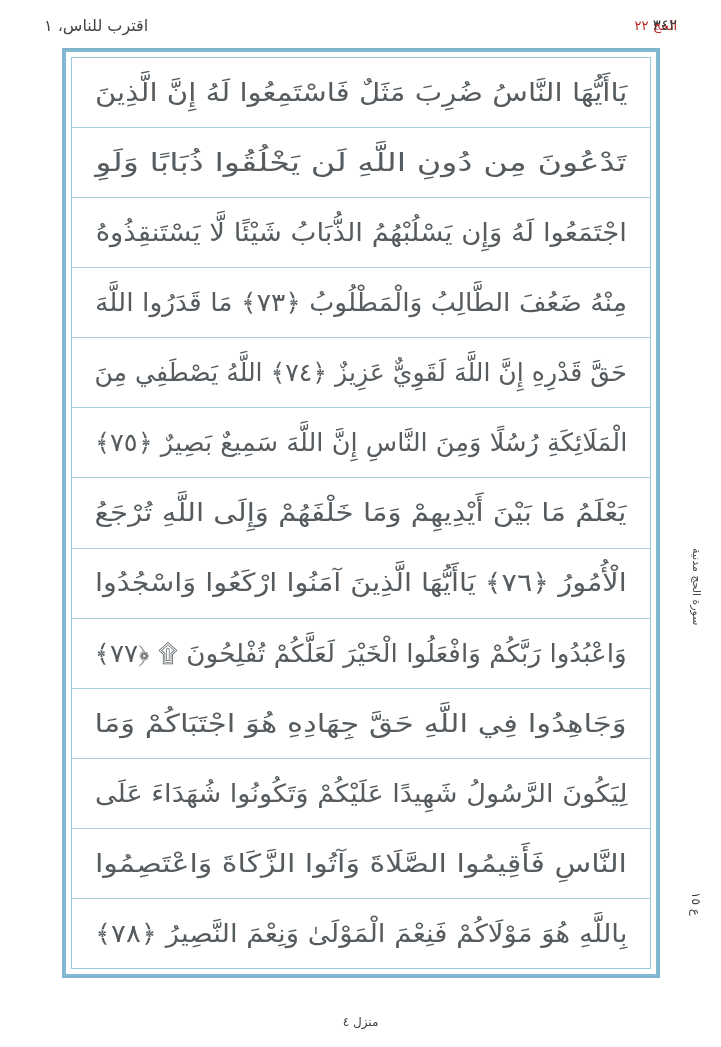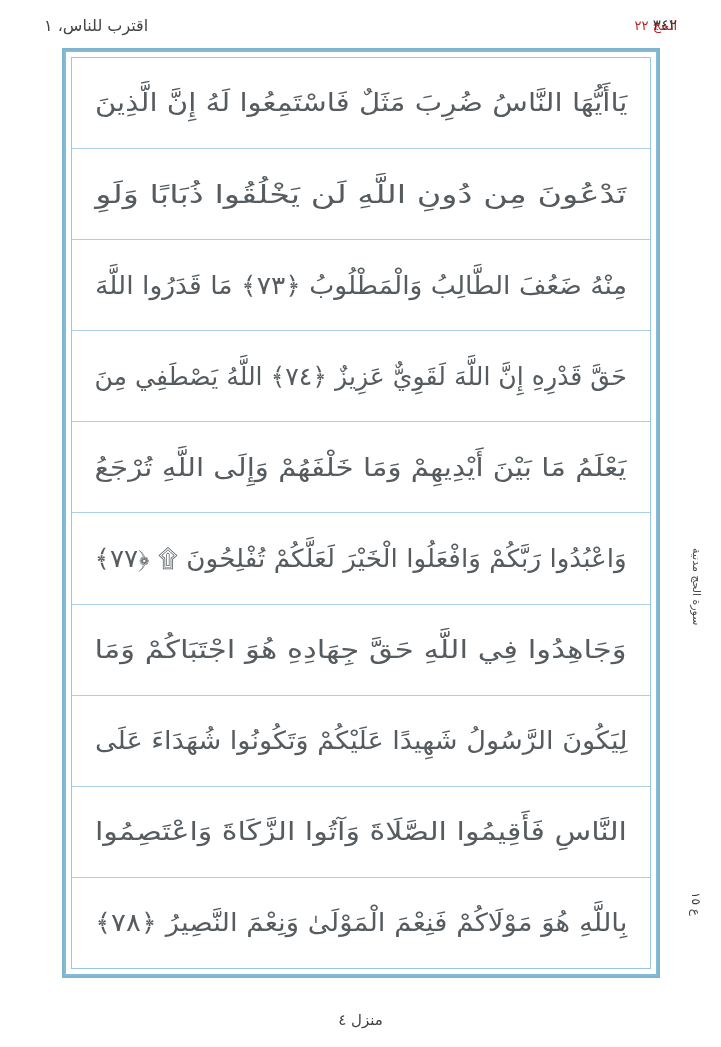--- a/index.html
+++ b/index.html
@@ -142,21 +142,21 @@
     color: #3f3f3f;
   }
 
   
   .page-footer {
     position: absolute;
     bottom: 18px;
     left: 0;
     right: 0;
     text-align: center;
-    font-size: 15px;
+    font-size: 12px;
     color: #3f3f3f;
     direction: rtl;
   }
 </style>
 </head>
 <body>
 
 <div class="page-header">
   <div class="header-right">
     <span class="surah-label">الحج ٢٢</span>
@@ -169,27 +169,36 @@
   <div class="frame-mid">
     <div class="frame-inner">
       <div class="lines">
         <div class="ayah-line">
             <span class="ayah-text" style="font-size: 25px; transform: scaleX(1.167);">يَاأَيُّهَا النَّاسُ ضُرِبَ مَثَلٌ فَاسْتَمِعُوا لَهُ إِنَّ الَّذِينَ</span>
           </div>
         <div class="ayah-line">
             <span class="ayah-text" style="font-size: 25px; transform: scaleX(1.343);">تَدْعُونَ مِن دُونِ اللَّهِ لَن يَخْلُقُوا ذُبَابًا وَلَوِ</span>
           </div>
         <div class="ayah-line">
+            <span class="ayah-text" style="font-size: 25px; transform: scaleX(1.101);">اجْتَمَعُوا لَهُ وَإِن يَسْلُبْهُمُ الذُّبَابُ شَيْئًا لَّا يَسْتَنقِذُوهُ</span>
+          </div>
+        <div class="ayah-line">
             <span class="ayah-text" style="font-size: 25px; transform: scaleX(1.064);">مِنْهُ ضَعُفَ الطَّالِبُ وَالْمَطْلُوبُ ﴿٧٣﴾ مَا قَدَرُوا اللَّهَ</span>
           </div>
         <div class="ayah-line">
             <span class="ayah-text" style="font-size: 25px; transform: scaleX(1.006);">حَقَّ قَدْرِهِ إِنَّ اللَّهَ لَقَوِيٌّ عَزِيزٌ ﴿٧٤﴾ اللَّهُ يَصْطَفِي مِنَ</span>
           </div>
         <div class="ayah-line">
+            <span class="ayah-text" style="font-size: 25px; transform: scaleX(1.027);">الْمَلَائِكَةِ رُسُلًا وَمِنَ النَّاسِ إِنَّ اللَّهَ سَمِيعٌ بَصِيرٌ ﴿٧٥﴾</span>
+          </div>
+        <div class="ayah-line">
             <span class="ayah-text" style="font-size: 25px; transform: scaleX(1.169);">يَعْلَمُ مَا بَيْنَ أَيْدِيهِمْ وَمَا خَلْفَهُمْ وَإِلَى اللَّهِ تُرْجَعُ</span>
+          </div>
+        <div class="ayah-line">
+            <span class="ayah-text" style="font-size: 25px; transform: scaleX(1.147);">الْأُمُورُ ﴿٧٦﴾ يَاأَيُّهَا الَّذِينَ آمَنُوا ارْكَعُوا وَاسْجُدُوا</span>
           </div>
         <div class="ayah-line">
             <span class="ayah-text" style="font-size: 25px; transform: scaleX(1.049);">وَاعْبُدُوا رَبَّكُمْ وَافْعَلُوا الْخَيْرَ لَعَلَّكُمْ تُفْلِحُونَ ۩ ﴿٧٧﴾</span>
           </div>
         <div class="ayah-line">
             <span class="ayah-text" style="font-size: 25px; transform: scaleX(1.229);">وَجَاهِدُوا فِي اللَّهِ حَقَّ جِهَادِهِ هُوَ اجْتَبَاكُمْ وَمَا</span>
           </div>
         <div class="ayah-line">
             <span class="ayah-text" style="font-size: 25px; transform: scaleX(1.086);">لِيَكُونَ الرَّسُولُ شَهِيدًا عَلَيْكُمْ وَتَكُونُوا شُهَدَاءَ عَلَى</span>
           </div>

